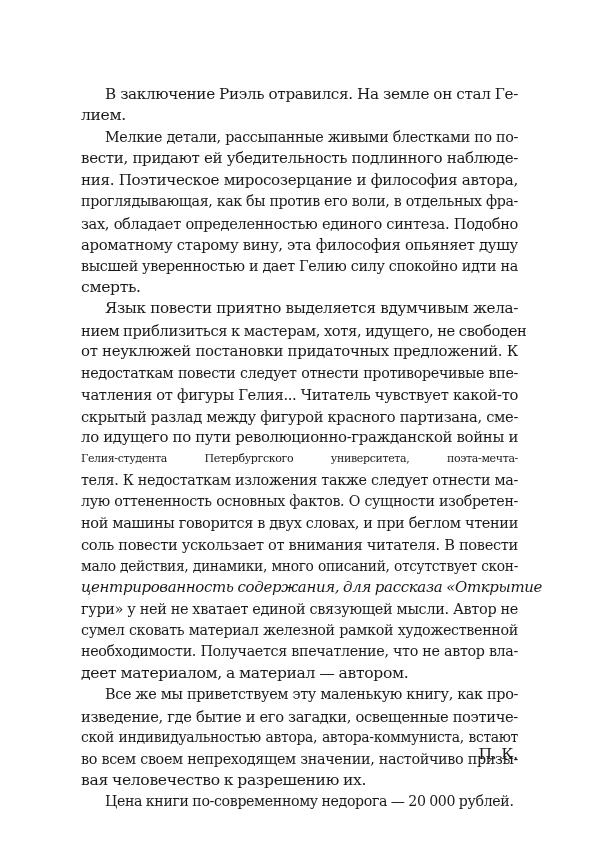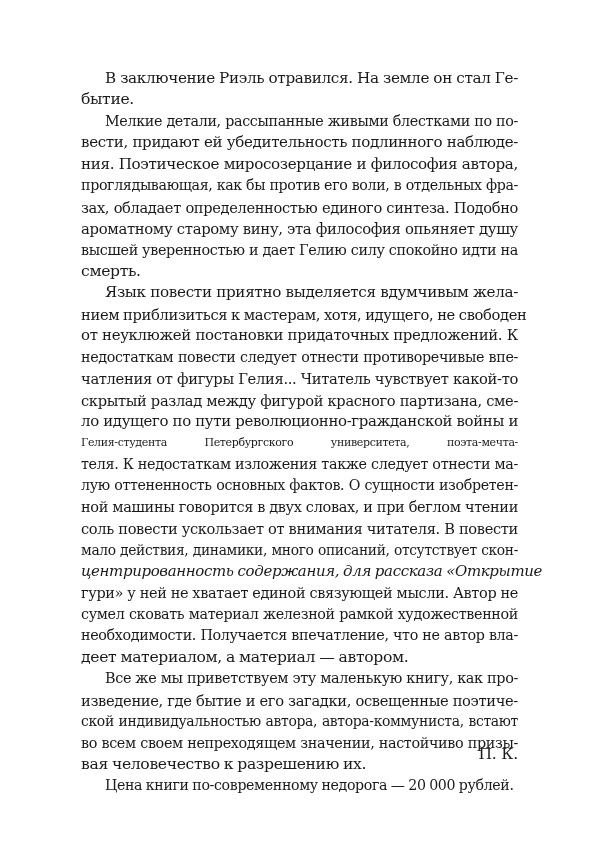--- a/index.html
+++ b/index.html
@@ -11,21 +11,21 @@
       width: 600px;
       height: 852px;
       position: relative;
       overflow: hidden;
       font-family: "DejaVu Serif", "Liberation Serif", serif;
       color: #1a1a1a;
     }
     .page {
       position: absolute;
       left: 81px;
-      top: 68px;
+      top: 84px;
       width: 437px;
     }
     .line {
       font-size: 15.6px;
       line-height: 21.45px;
       height: 21.45px;
       white-space: nowrap;
       text-align: justify;
       text-align-last: justify;
       letter-spacing: -0.35px;
@@ -46,21 +46,21 @@
       letter-spacing: -0.2px;
     }
   </style>
 </head>
 <body>
 
 <div class="page">
 
   <div>
     <div class="line indent" style="font-size: 15.2208px;">В заключение Риэль отравился. На земле он стал Ге-</div>
-    <div class="line last">бытие.</div>
+    <div class="line last">лием.</div>
   </div>
 
   <div>
     <div class="line indent" style="font-size: 14.3178px;">Мелкие детали, рассыпанные живыми блестками по по-</div>
     <div class="line" style="font-size: 15.072px;">вести, придают ей убедительность подлинного наблюде-</div>
     <div class="line" style="font-size: 15.153px;">ния. Поэтическое миросозерцание и философия автора,</div>
     <div class="line" style="font-size: 14.2288px;">проглядывающая, как бы против его воли, в отдельных фра-</div>
     <div class="line" style="font-size: 14.6163px;">зах, обладает определенностью единого синтеза. Подобно</div>
     <div class="line" style="font-size: 14.8381px;">ароматному старому вину, эта философия опьяняет душу</div>
     <div class="line" style="font-size: 14.3677px;">высшей уверенностью и дает Гелию силу спокойно идти на</div>

